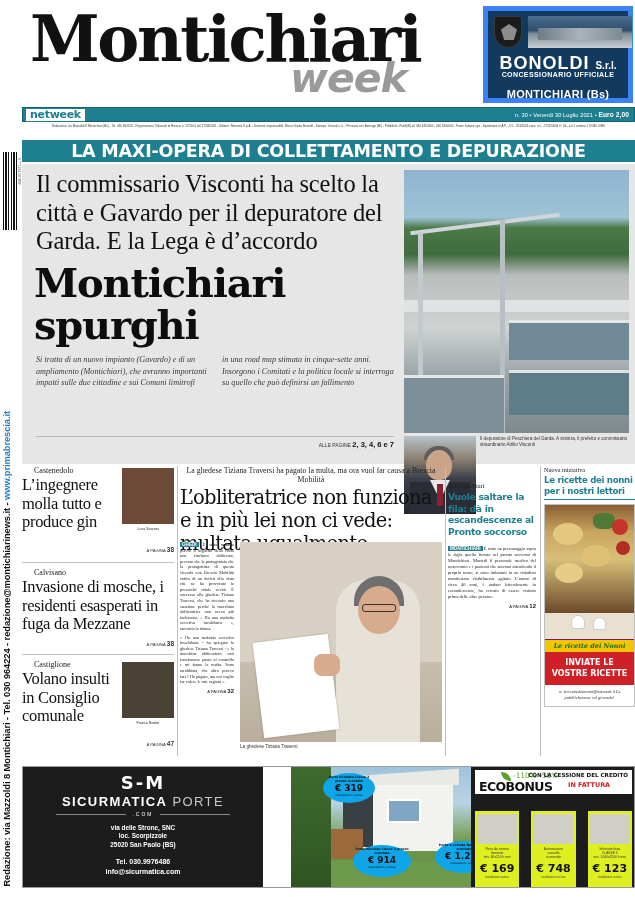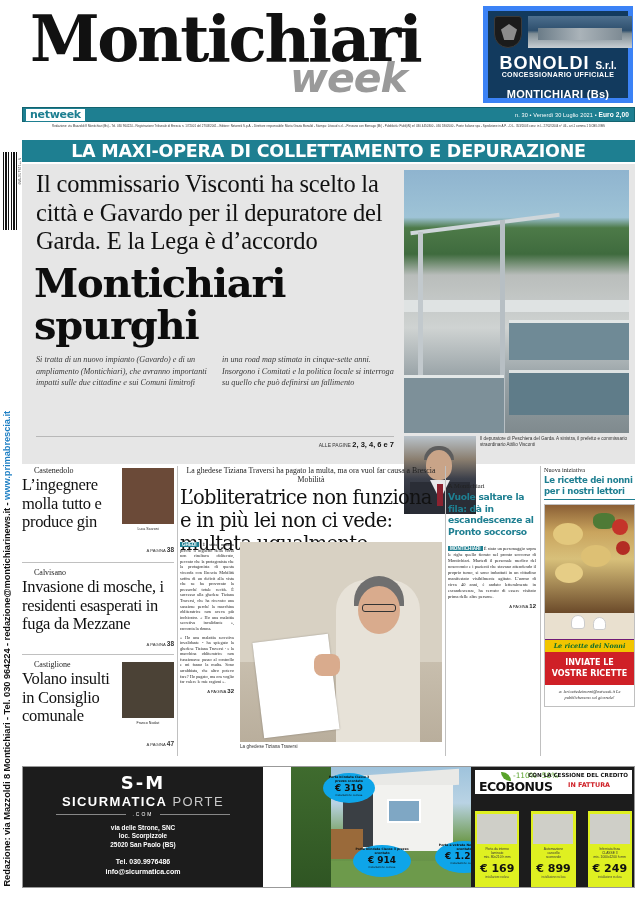--- a/index.html
+++ b/index.html
@@ -579,28 +579,28 @@
 laminato
 mis. 80x210 h mm</div>
           <div class="price">€ 169</div>
           <div class="iva">installazione esclusa</div>
         </div>
         <div class="cell">
           <div class="img"></div>
           <div class="d" style="white-space:pre-line;">Automazione
 cancello
 scorrevole</div>
-          <div class="price">€ 899</div>
+          <div class="price">€ 748</div>
           <div class="iva">installazione esclusa</div>
         </div>
         <div class="cell">
           <div class="img"></div>
           <div class="d" style="white-space:pre-line;">Inferriata fissa
 CLASSE 3
 mis. 1000x1200 h mm</div>
-          <div class="price">€ 249</div>
+          <div class="price">€ 123</div>
           <div class="iva">installazione esclusa</div>
         </div>
       </div>
     </div>
   </div>
 
 </div>
 
 </body></html>

